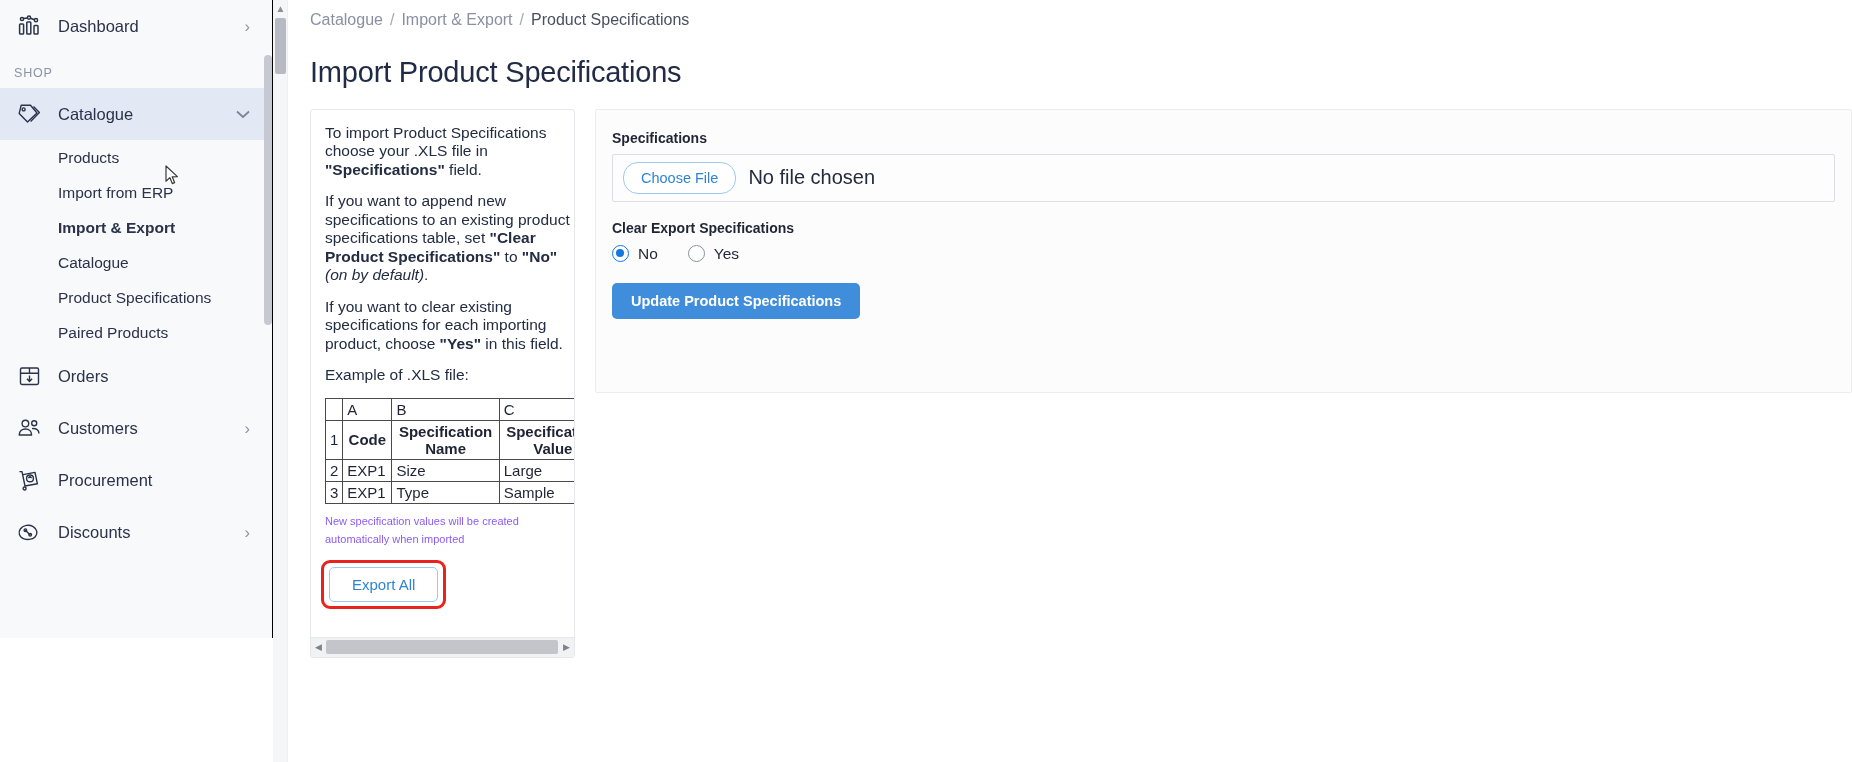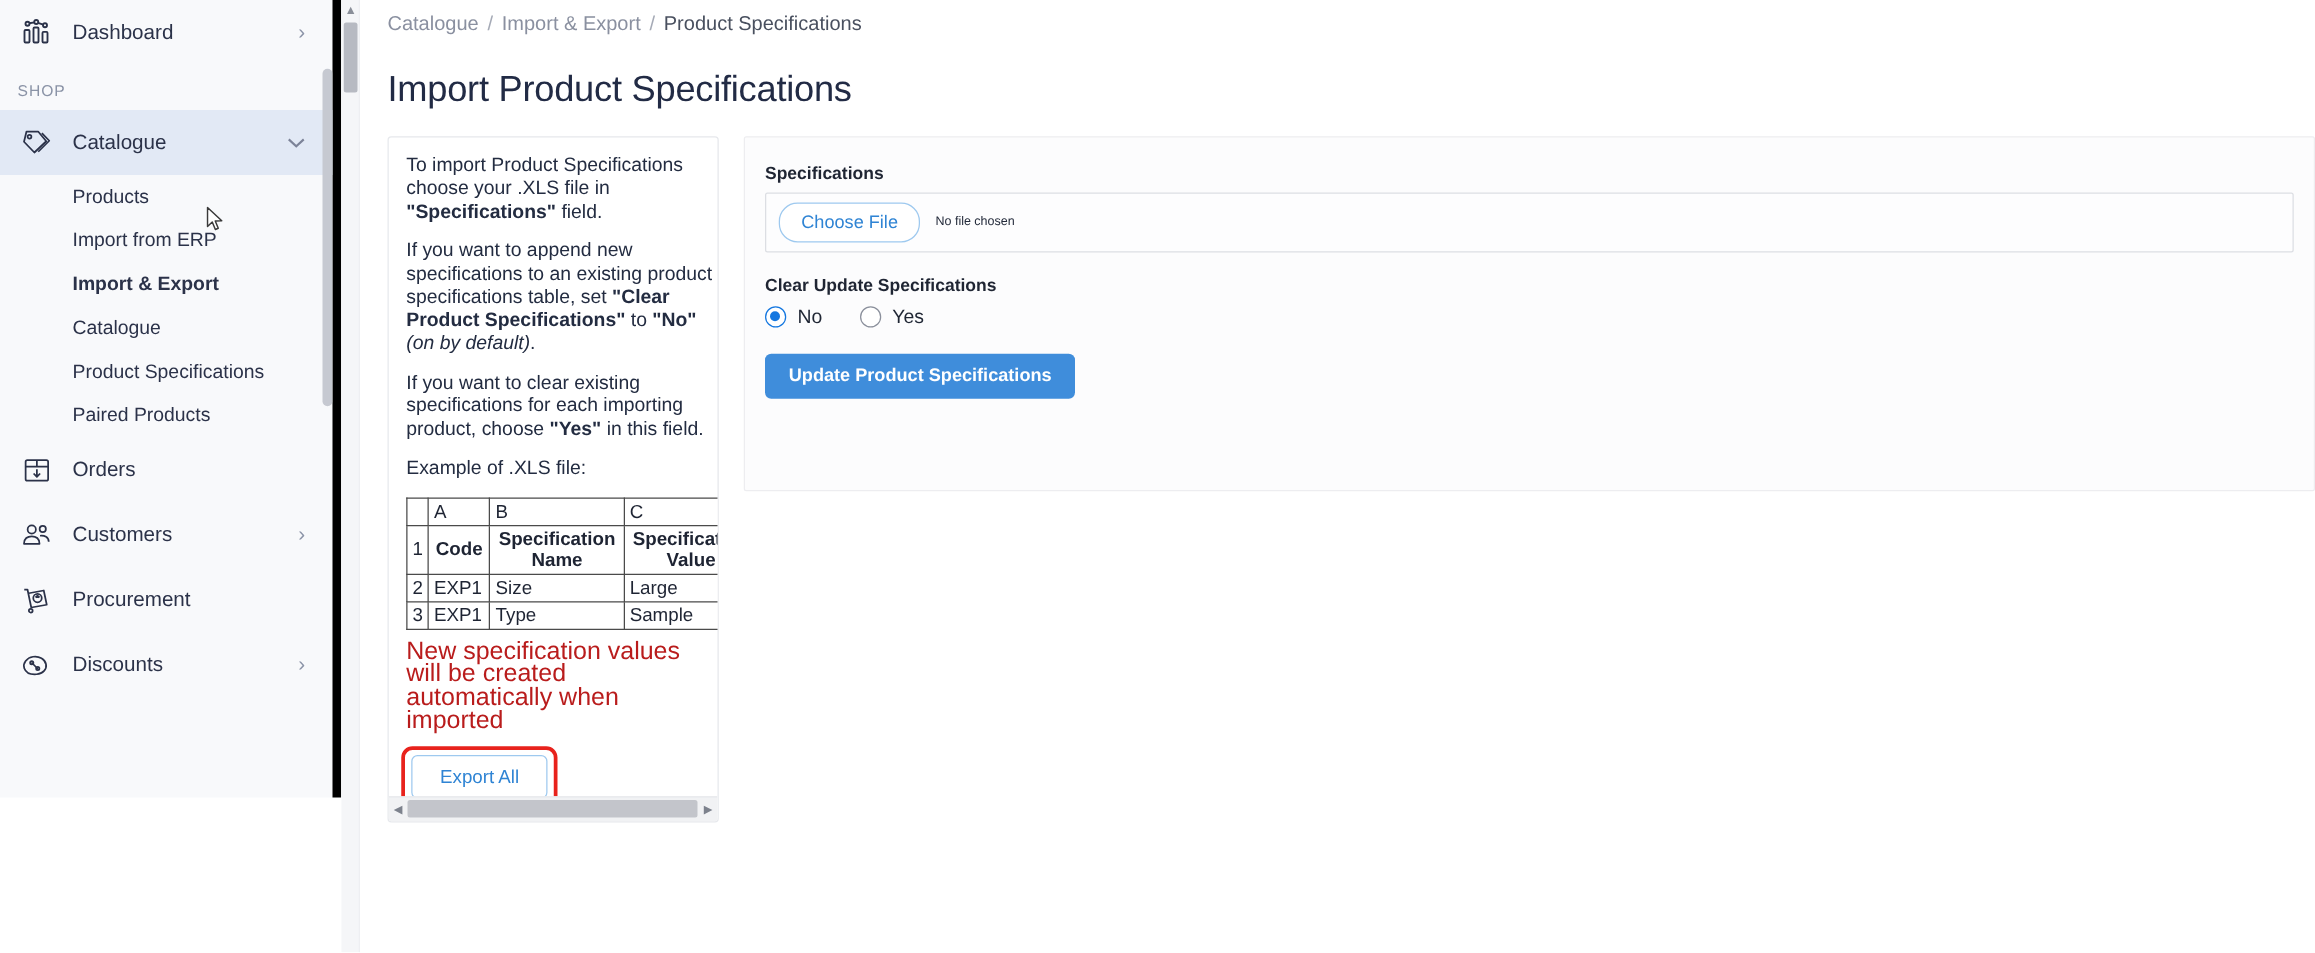--- a/index.html
+++ b/index.html
@@ -14,21 +14,21 @@
   .app { display: flex; width: 1852px; height: 762px; }
 
   
   .sidebar {
     width: 273px;
     min-width: 273px;
     height: 638px;
     background: #f8f9fb;
     position: relative;
     overflow: hidden;
-    border-right: 7px solid #000000;
+    border-right: 1px solid #000000;
   }
   .side-item {
     display: flex;
     align-items: center;
     height: 52px;
     padding: 0 22px 0 14px;
     cursor: pointer;
     color: #2b3249;
     font-size: 16.5px;
   }
@@ -170,23 +170,23 @@
   }
   .xls-idx { width: 16px; text-align: center; padding: 2px 1px; }
   .xls-a { width: 46px; }
   .xls-b { width: 100px; }
   .xls-c { width: 100px; }
   .xls-head-row td { height: 22px; }
   .xls-bold { font-weight: bold; text-align: center; }
 
   .note-text {
     margin: 8px 0 0 0;
-    font-size: 20px;
+    font-size: 11px;
     line-height: 18.5px;
-    color: #b91c1c;
+    color: #8b5cf6;
     width: 250px;
   }
 
   .export-wrap {
     margin: 11px 0 0 -4px;
     display: inline-block;
     border: 3px solid #e8221c;
     border-radius: 9px;
     padding: 4px 5px;
   }
@@ -256,21 +256,21 @@
     background: #ffffff;
     color: #2f84d4;
     font-size: 14.5px;
     padding: 7px 17px;
     border-radius: 15px;
     cursor: pointer;
     font-family: "Liberation Sans", sans-serif;
   }
   .file-name {
     margin-left: 12px;
-    font-size: 10px;
+    font-size: 20px;
     color: #242b3b;
   }
 
   .radio-row {
     display: flex;
     align-items: center;
     margin: 9px 0 20px 0;
   }
   .radio-opt {
     display: flex; align-items: center;
@@ -518,21 +518,21 @@
 
         <div class="form-card">
 
           <div class="field-label">Specifications</div>
 
           <div class="file-box">
             <button class="choose-file">Choose File</button>
             <span class="file-name">No file chosen</span>
           </div>
 
-          <div class="field-label">Clear Update Specifications</div>
+          <div class="field-label">Clear Export Specifications</div>
 
           <div class="radio-row">
             <label class="radio-opt">
               <span class="radio-dot on"></span>
               <span class="radio-text">No</span>
             </label>
             <label class="radio-opt">
               <span class="radio-dot"></span>
               <span class="radio-text">Yes</span>
             </label>

